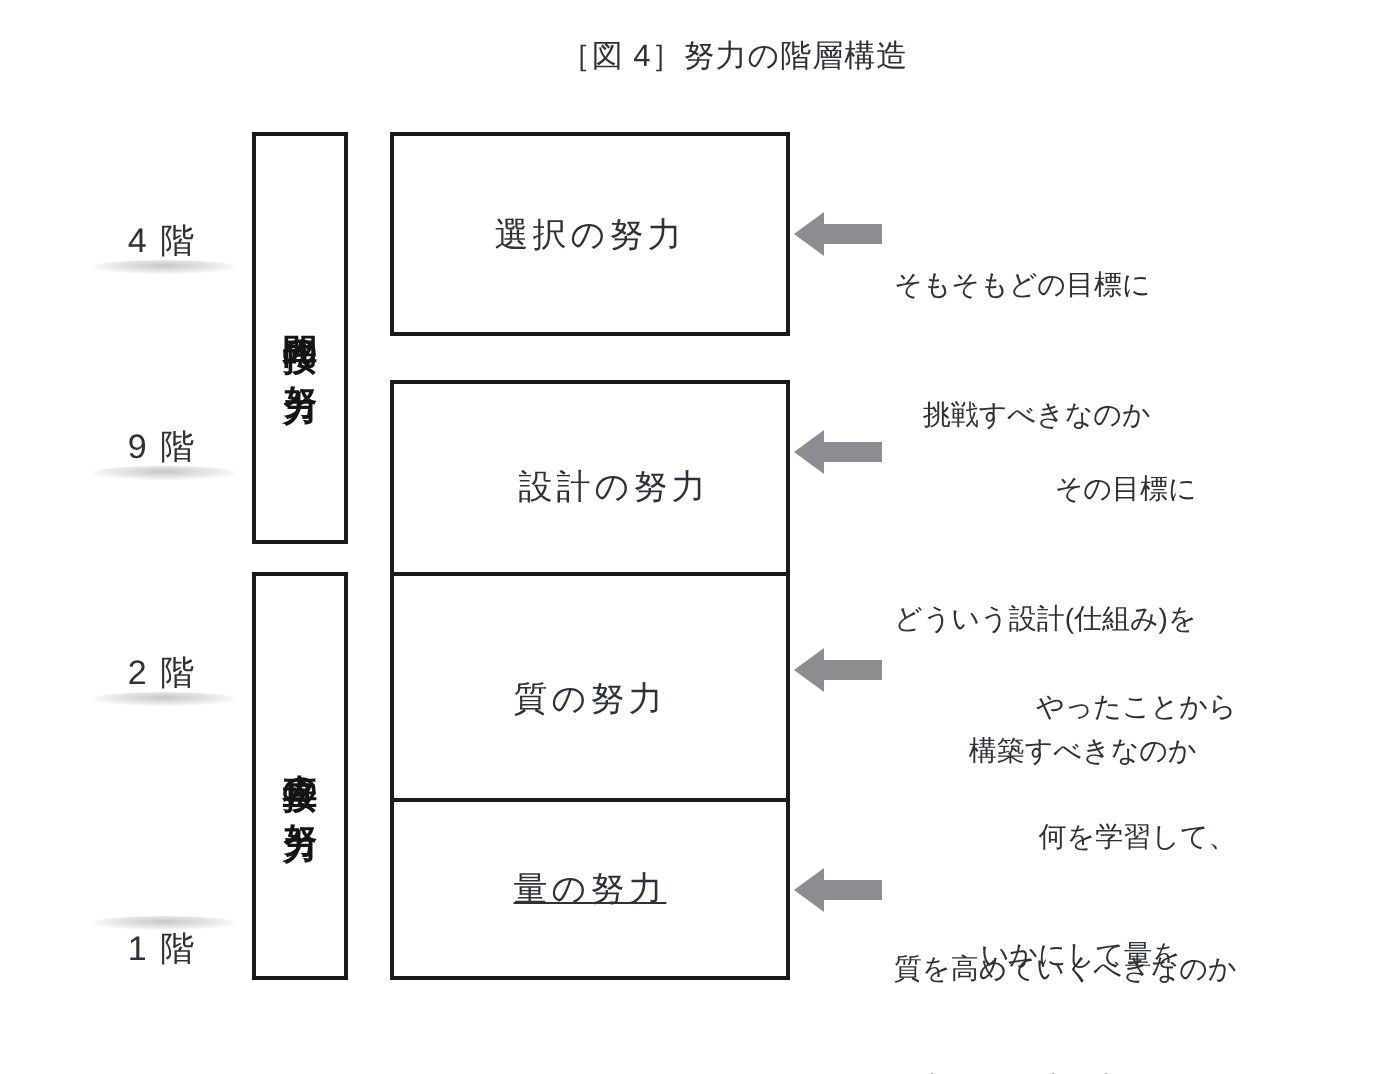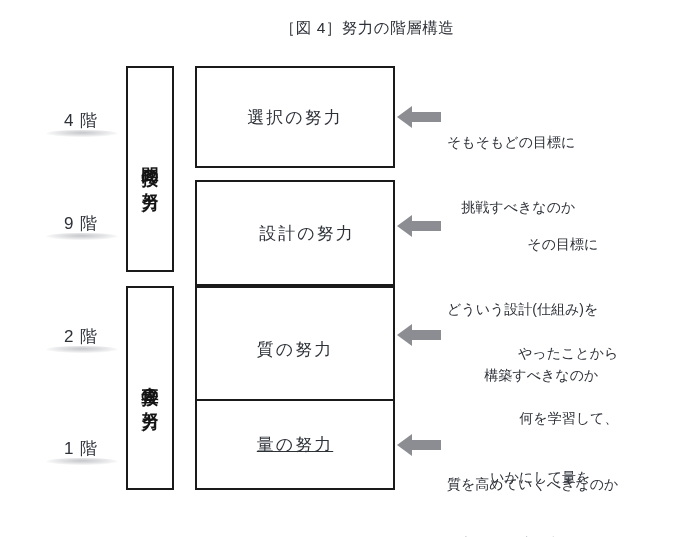--- a/index.html
+++ b/index.html
@@ -135,21 +135,21 @@
 
 <div class="floor-label" style="top:109px;">4 階</div>
 <div class="floor-shadow" style="top:130px;"></div>
 
 <div class="floor-label" style="top:212px;">9 階</div>
 <div class="floor-shadow" style="top:233px;"></div>
 
 <div class="floor-label" style="top:325px;">2 階</div>
 <div class="floor-shadow" style="top:346px;"></div>
 
-<div class="floor-label" style="top:437px;">1 階</div>
+<div class="floor-label" style="top:463px;">1 階</div>
 <div class="floor-shadow" style="top:458px;"></div>
 
 <div class="group-box" style="top:66px; height:206px;">
   <span class="vtext">間接の努力</span>
 </div>
 
 <div class="group-box" style="top:286px; height:204px;">
   <span class="vtext">直接の努力</span>
 </div>
 
@@ -158,21 +158,21 @@
 </div>
 <div class="arrow" style="left:397px; top:106px;">
   <span class="shaft"></span>
   <span class="head"></span>
 </div>
 <div class="annotation" style="top:89px;">
   <div>そもそもどの目標に</div>
   <div>挑戦すべきなのか</div>
 </div>
 
-<div class="effort-box" style="top:180px; height:106px;padding-left:24px;">
+<div class="effort-box" style="top:190px; height:106px;padding-left:24px;">
   <span class="etext">設計の努力</span>
 </div>
 <div class="arrow" style="left:397px; top:215px;">
   <span class="shaft"></span>
   <span class="head"></span>
 </div>
 <div class="annotation" style="top:191px;">
   <div>その目標に</div>
   <div>どういう設計(仕組み)を</div>
   <div>構築すべきなのか</div>

